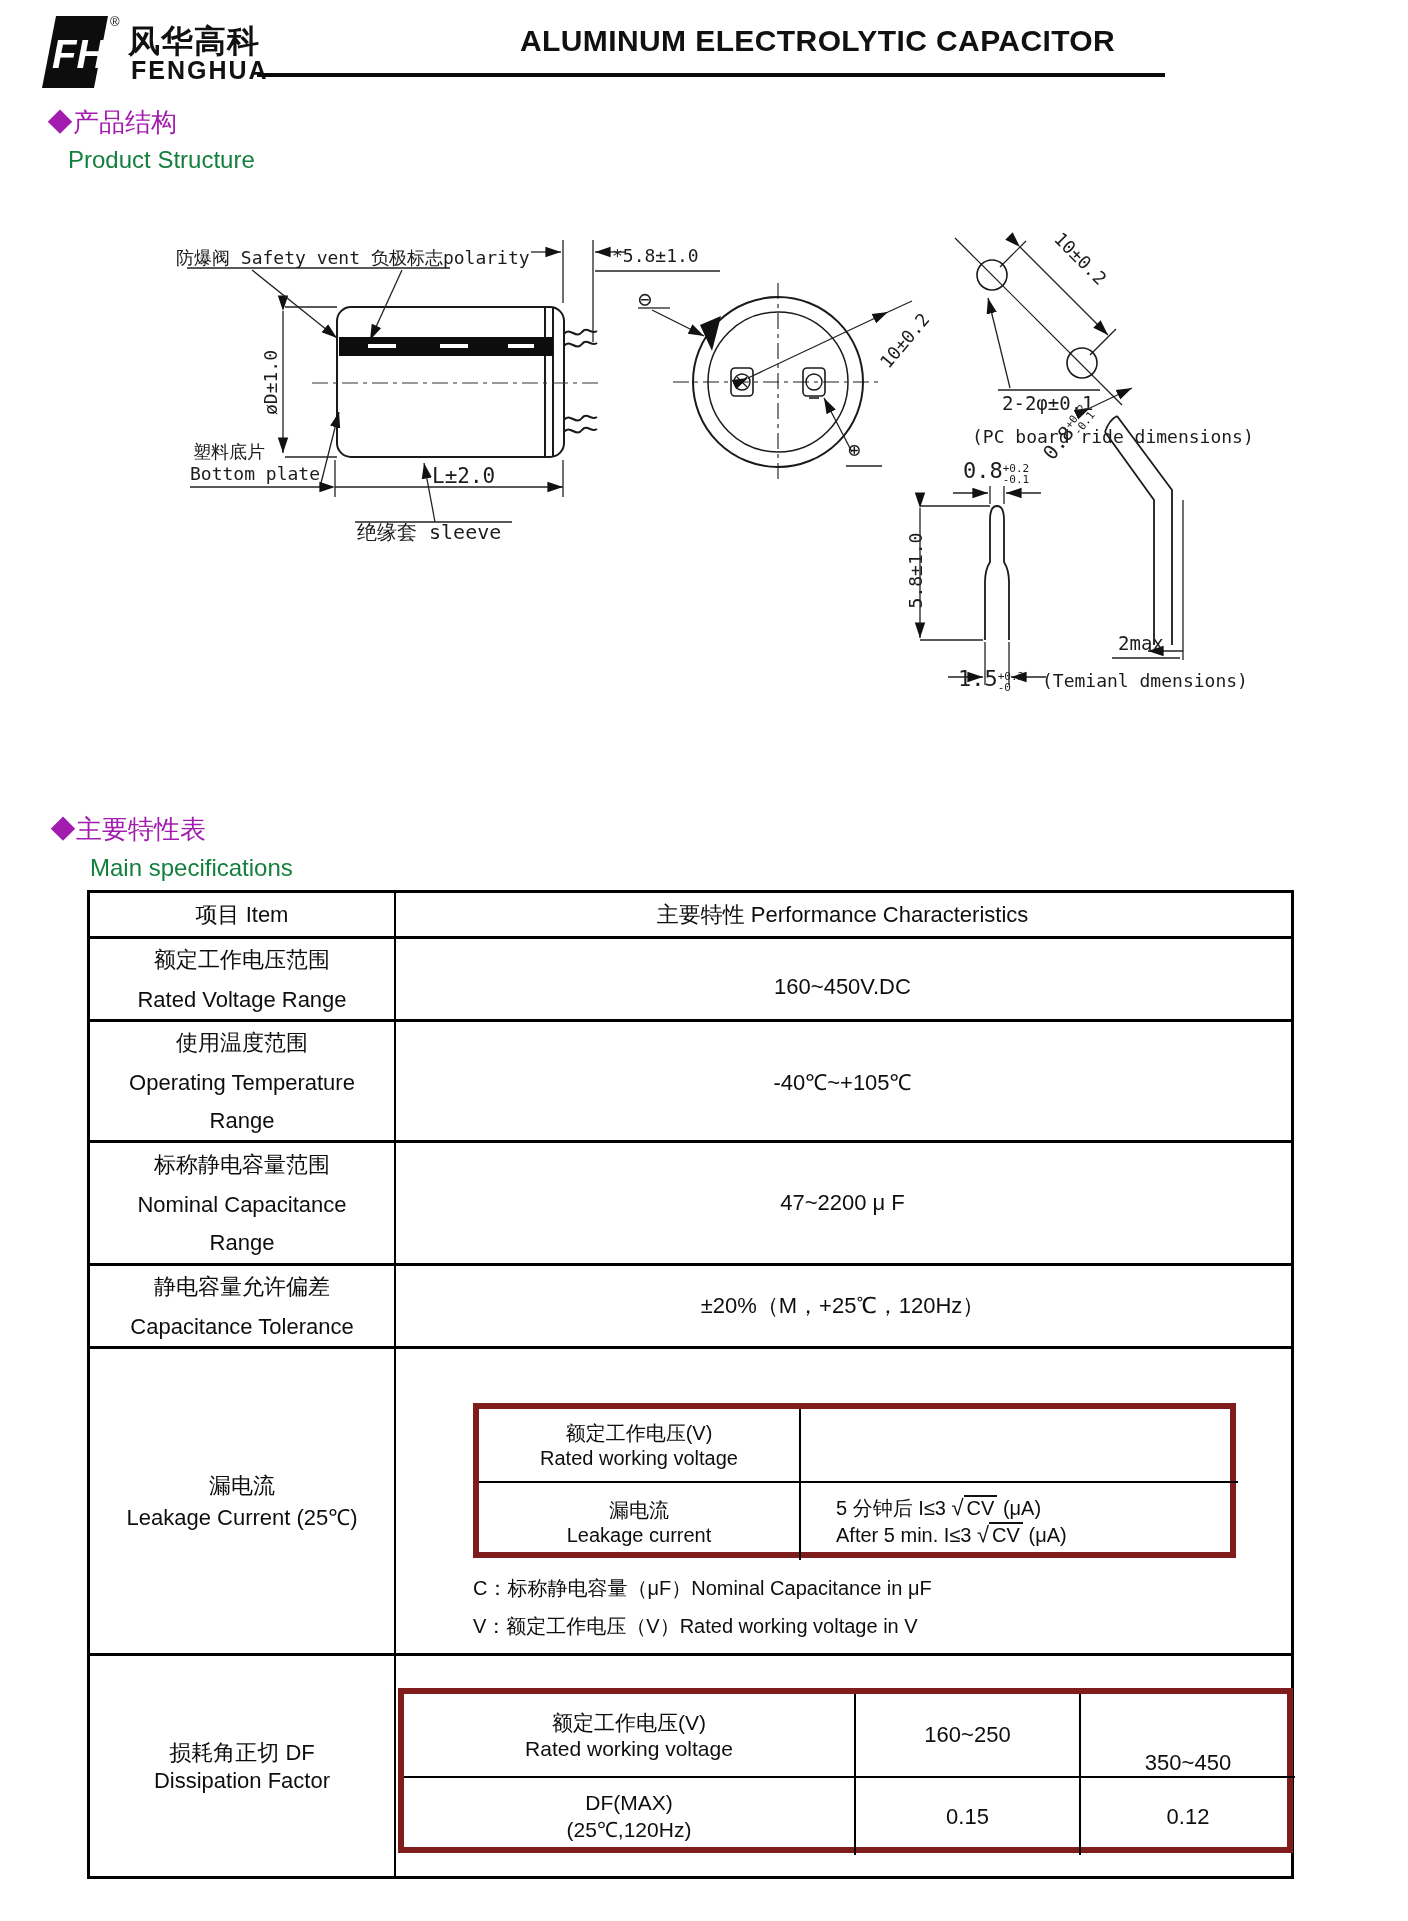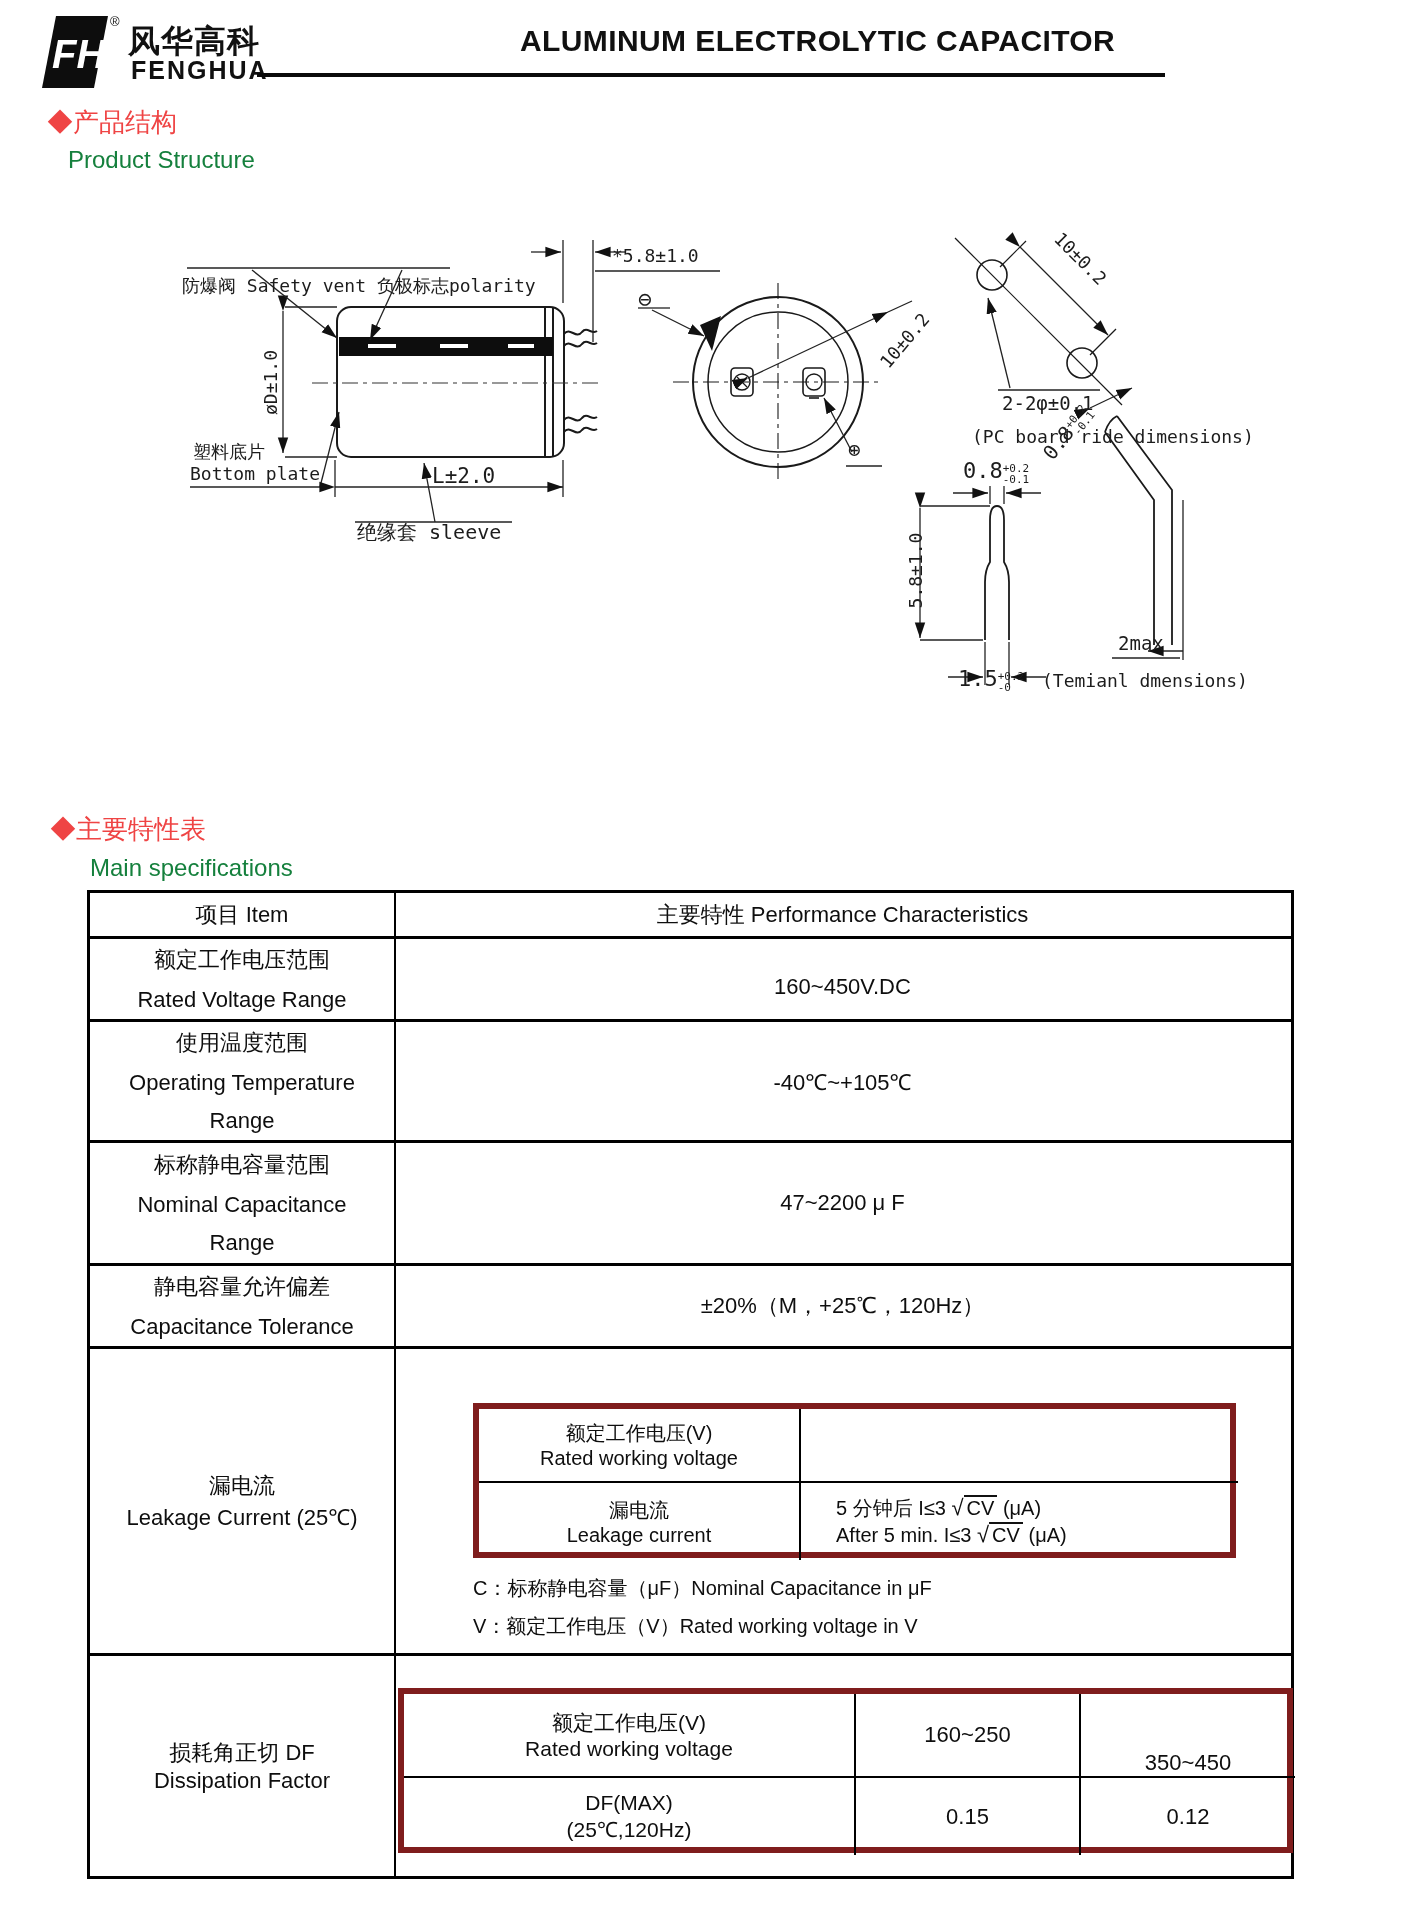--- a/index.html
+++ b/index.html
@@ -7,21 +7,21 @@
         font-family:"Liberation Sans", sans-serif;color:#111;}
   .abs{position:absolute;}
   
   .logo-mark{left:42px;top:16px;width:66px;height:72px;}
   .reg{left:110px;top:14px;font-size:13px;color:#111;}
   .logo-cn{left:128px;top:20px;font-size:32px;font-weight:bold;letter-spacing:1px;}
   .logo-en{left:131px;top:56px;font-size:25px;font-weight:bold;letter-spacing:2px;}
   .doc-title{left:520px;top:24px;font-size:30px;font-weight:bold;letter-spacing:0.4px;}
   .head-rule{left:257px;top:73px;width:908px;height:4px;background:#0a0a0a;}
   
-  .sec-cn{font-size:26px;color:#ef4444;}
+  .sec-cn{font-size:26px;color:#a21caf;}
   .sec-en{font-size:24px;color:#15803d;}
   
   .cad{position:absolute;font-family:"DejaVu Sans Mono", monospace;font-size:18px;color:#1c1c1c;white-space:nowrap;}
   .rot{transform-origin:center center;}
   .tolstack{display:inline-flex;flex-direction:column;vertical-align:6px;
             font-family:"DejaVu Sans Mono", monospace;font-size:11px;line-height:11px;color:#1c1c1c;}
   
   #spec-table{left:87px;top:890px;width:1207px;height:989px;border:3px solid #000;box-sizing:border-box;}
   .tl{position:absolute;background:#000;}
   .tcell{position:absolute;display:flex;flex-direction:column;justify-content:center;
@@ -160,21 +160,21 @@
       <path d="M977,226 Q969,230 965,242"></path>
     </g>
     <g stroke="#222" stroke-width="1.3" fill="none">
       <line x1="950" y1="218" x2="992" y2="198" marker-start="url(#ae)" marker-end="url(#ae)"></line>
       <line x1="1043" y1="310" x2="1043" y2="470"></line>
       <line x1="972" y1="468" x2="1040" y2="468"></line>
       <line x1="1043" y1="461" x2="1008" y2="461" marker-end="url(#ae)"></line>
     </g>
   </svg>
 
-  <div class="cad" style="left:182px;top:246px;margin-top:28px;">防爆阀 Safety vent 负极标志polarity</div>
+  <div class="cad" style="left:176px;top:246px;">防爆阀 Safety vent 负极标志polarity</div>
   <div class="cad" style="left:612px;top:245px;">*5.8±1.0</div>
   <div class="cad rot" style="left:238px;top:372px;transform:rotate(-90deg);">øD±1.0</div>
   <div class="cad" style="left:193px;top:440px;">塑料底片</div>
   <div class="cad" style="left:190px;top:463px;">Bottom plate</div>
   <div class="cad" style="left:432px;top:464px;font-size:21px;">L±2.0</div>
   <div class="cad" style="left:357px;top:519px;font-size:20px;">绝缘套  sleeve</div>
   <div class="cad rot" style="left:872px;top:330px;transform:rotate(-50deg);">10±0.2</div>
   <div class="cad" style="left:638px;top:286px;font-size:23px;">⊖</div>
   <div class="cad" style="left:848px;top:438px;font-size:21px;">⊕</div>
   <div class="cad rot" style="left:1048px;top:248px;transform:rotate(45deg);">10±0.2</div>

